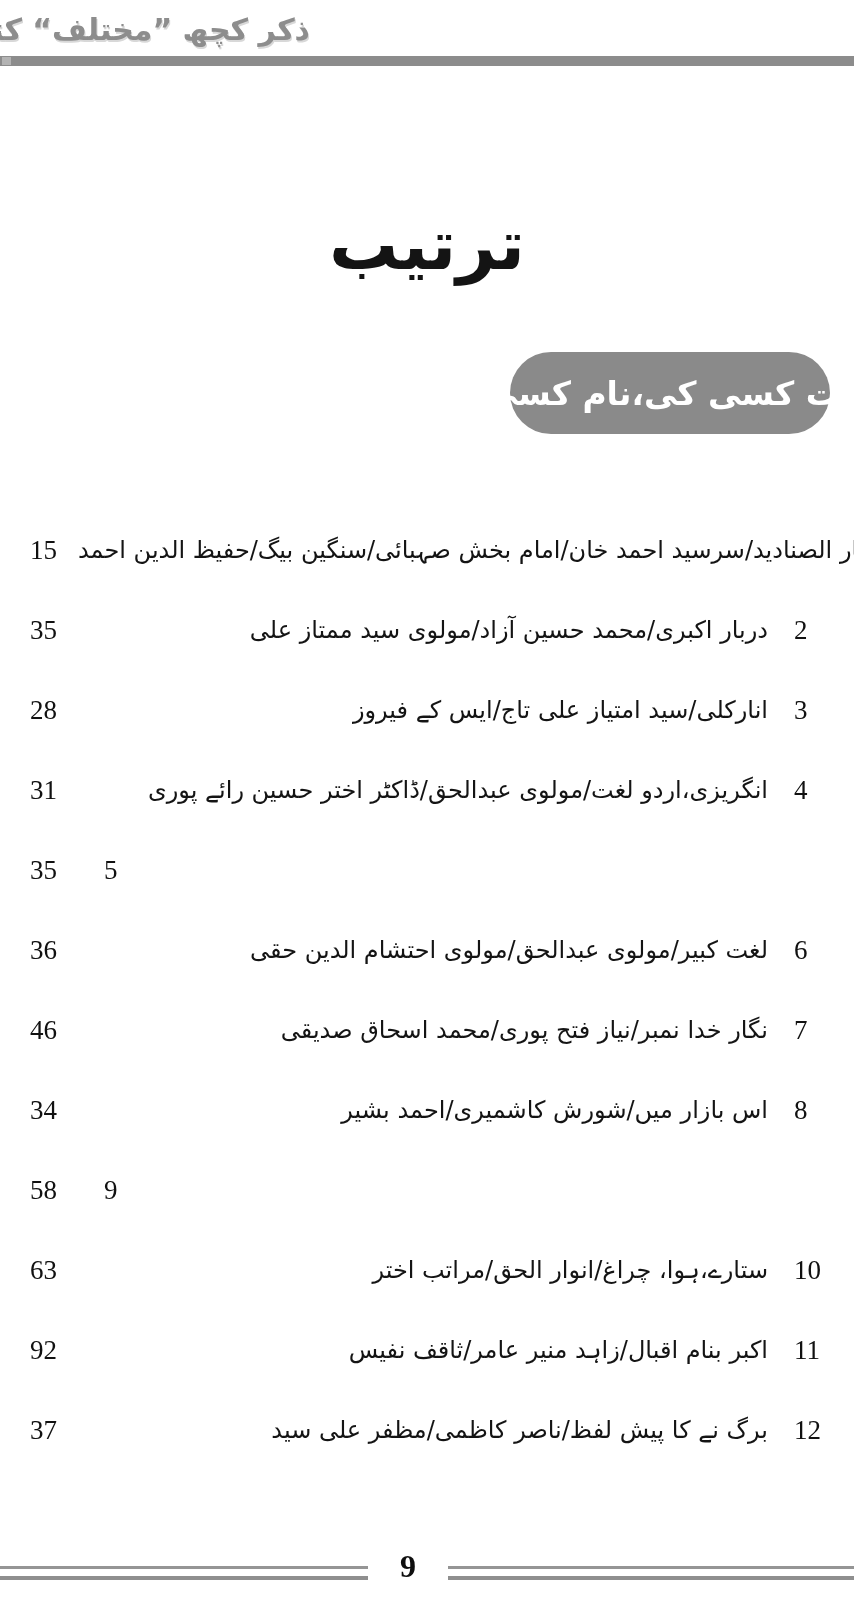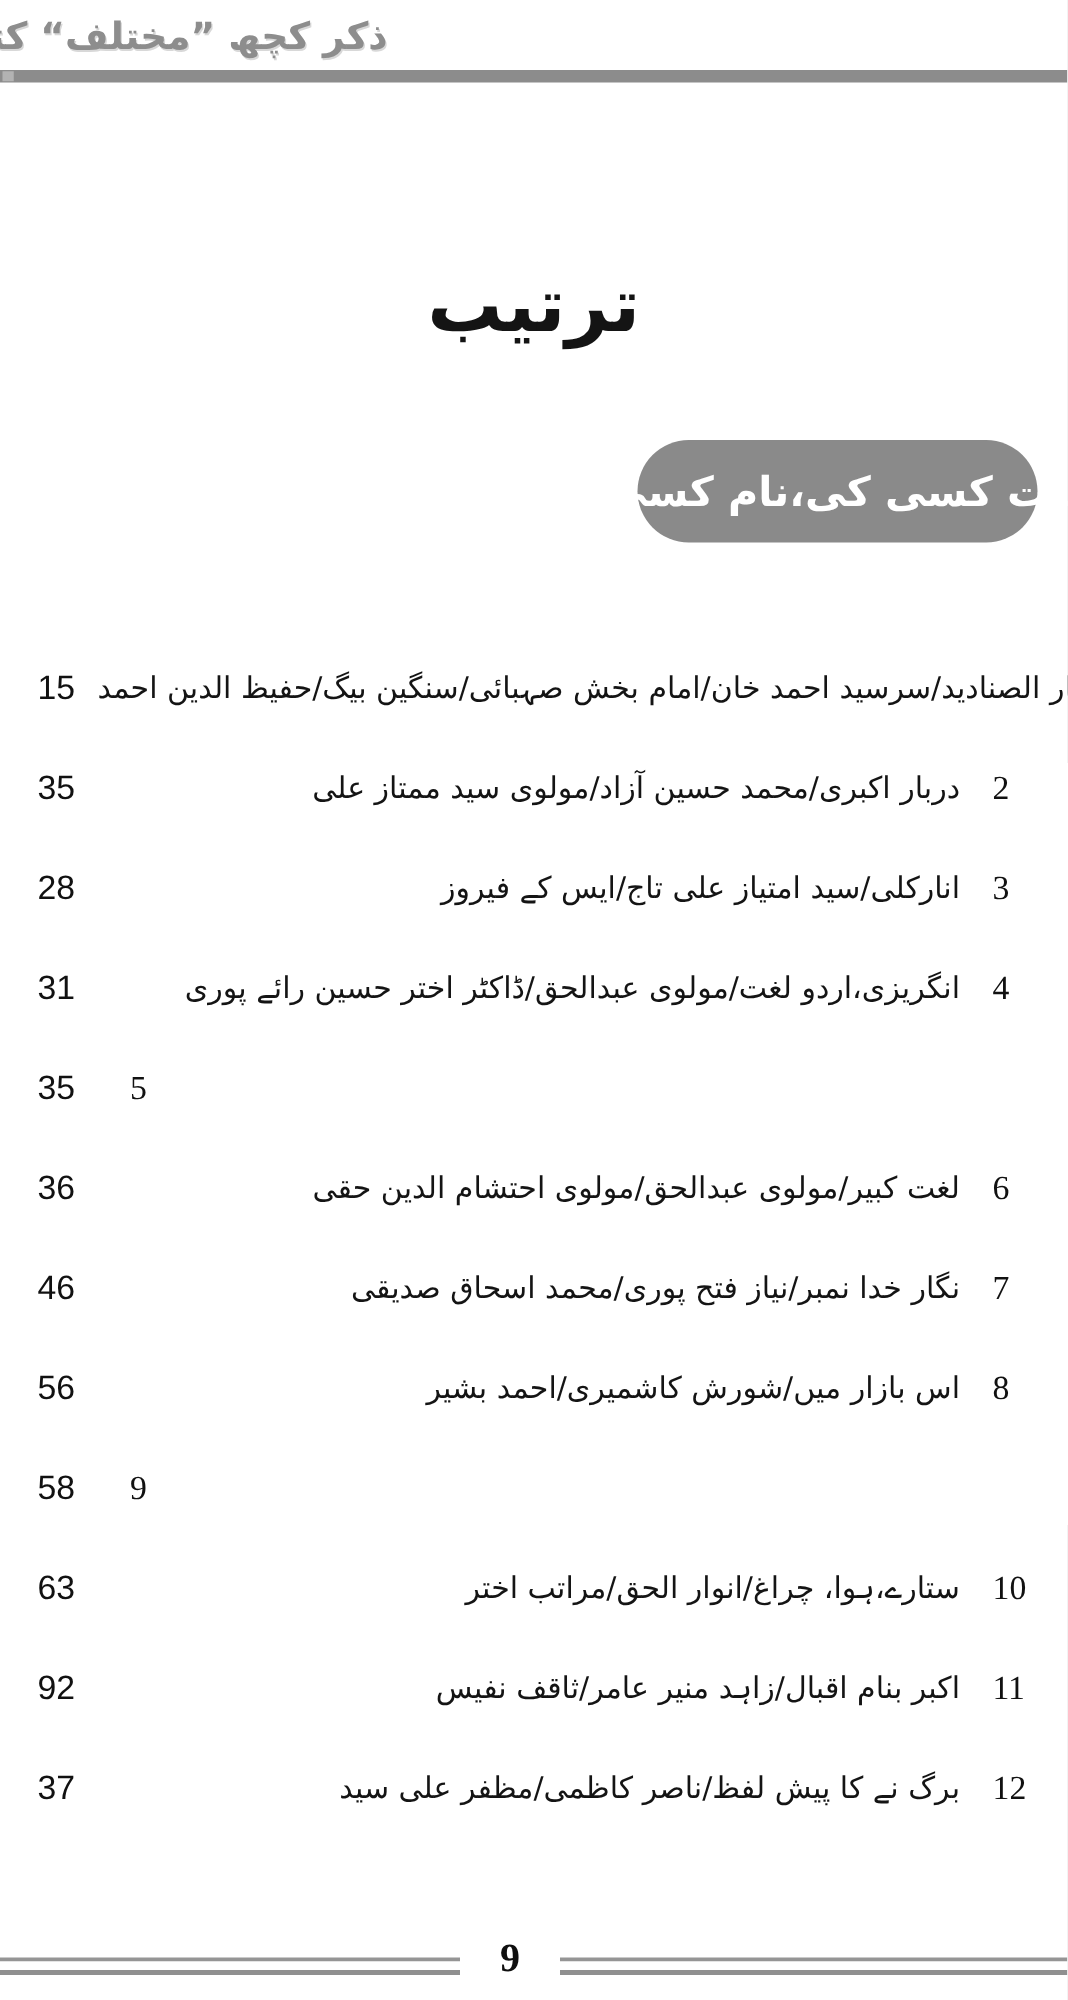--- a/index.html
+++ b/index.html
@@ -38,21 +38,21 @@
     background:#b3b3b3;
   }
 
   
   .chapter-title {
     position:absolute; top:160px; left:0;
     width:854px; height:170px;
     line-height:170px;
     text-align:center;
     direction:rtl;
-    font-size:60px; font-weight:bold;
+    font-size:69px; font-weight:bold;
     color:#141414;
   }
 
   
   .banner {
     position:absolute; top:352px; right:24px;
     width:320px; height:82px;
     background:#8a8a8a;
     border-radius:41px;
     display:flex; align-items:center; justify-content:center;
@@ -69,21 +69,21 @@
     position:absolute; top:510px; left:0;
     width:854px;
   }
   .toc-row {
     height:80px;
     display:flex; align-items:center;
     padding:0 28px 0 30px;
   }
   .toc-page {
     width:48px;
-    font-family:Liberation Sans, sans-serif;
+    font-family:Liberation Serif, serif;
     font-size:27px; color:#111;
     text-align:left;
     flex:0 0 auto;
   }
   .toc-title {
     margin-left:auto;
     direction:rtl;
     font-size:24px; color:#141414;
     white-space:nowrap;
     text-align:right;
@@ -166,21 +166,21 @@
       <span class="toc-serial">6</span>
     </div>
 
     <div class="toc-row">
       <span class="toc-page">46</span>
       <span class="toc-title">نگار خدا نمبر/نیاز فتح پوری/محمد اسحاق صدیقی</span>
       <span class="toc-serial">7</span>
     </div>
 
     <div class="toc-row">
-      <span class="toc-page">56</span>
+      <span class="toc-page">34</span>
       <span class="toc-title">اس بازار میں/شورش کاشمیری/احمد بشیر</span>
       <span class="toc-serial">8</span>
     </div>
 
     <div class="toc-row">
       <span class="toc-page">58</span>
       <span class="toc-serial">9</span>
     </div>
 
     <div class="toc-row">

